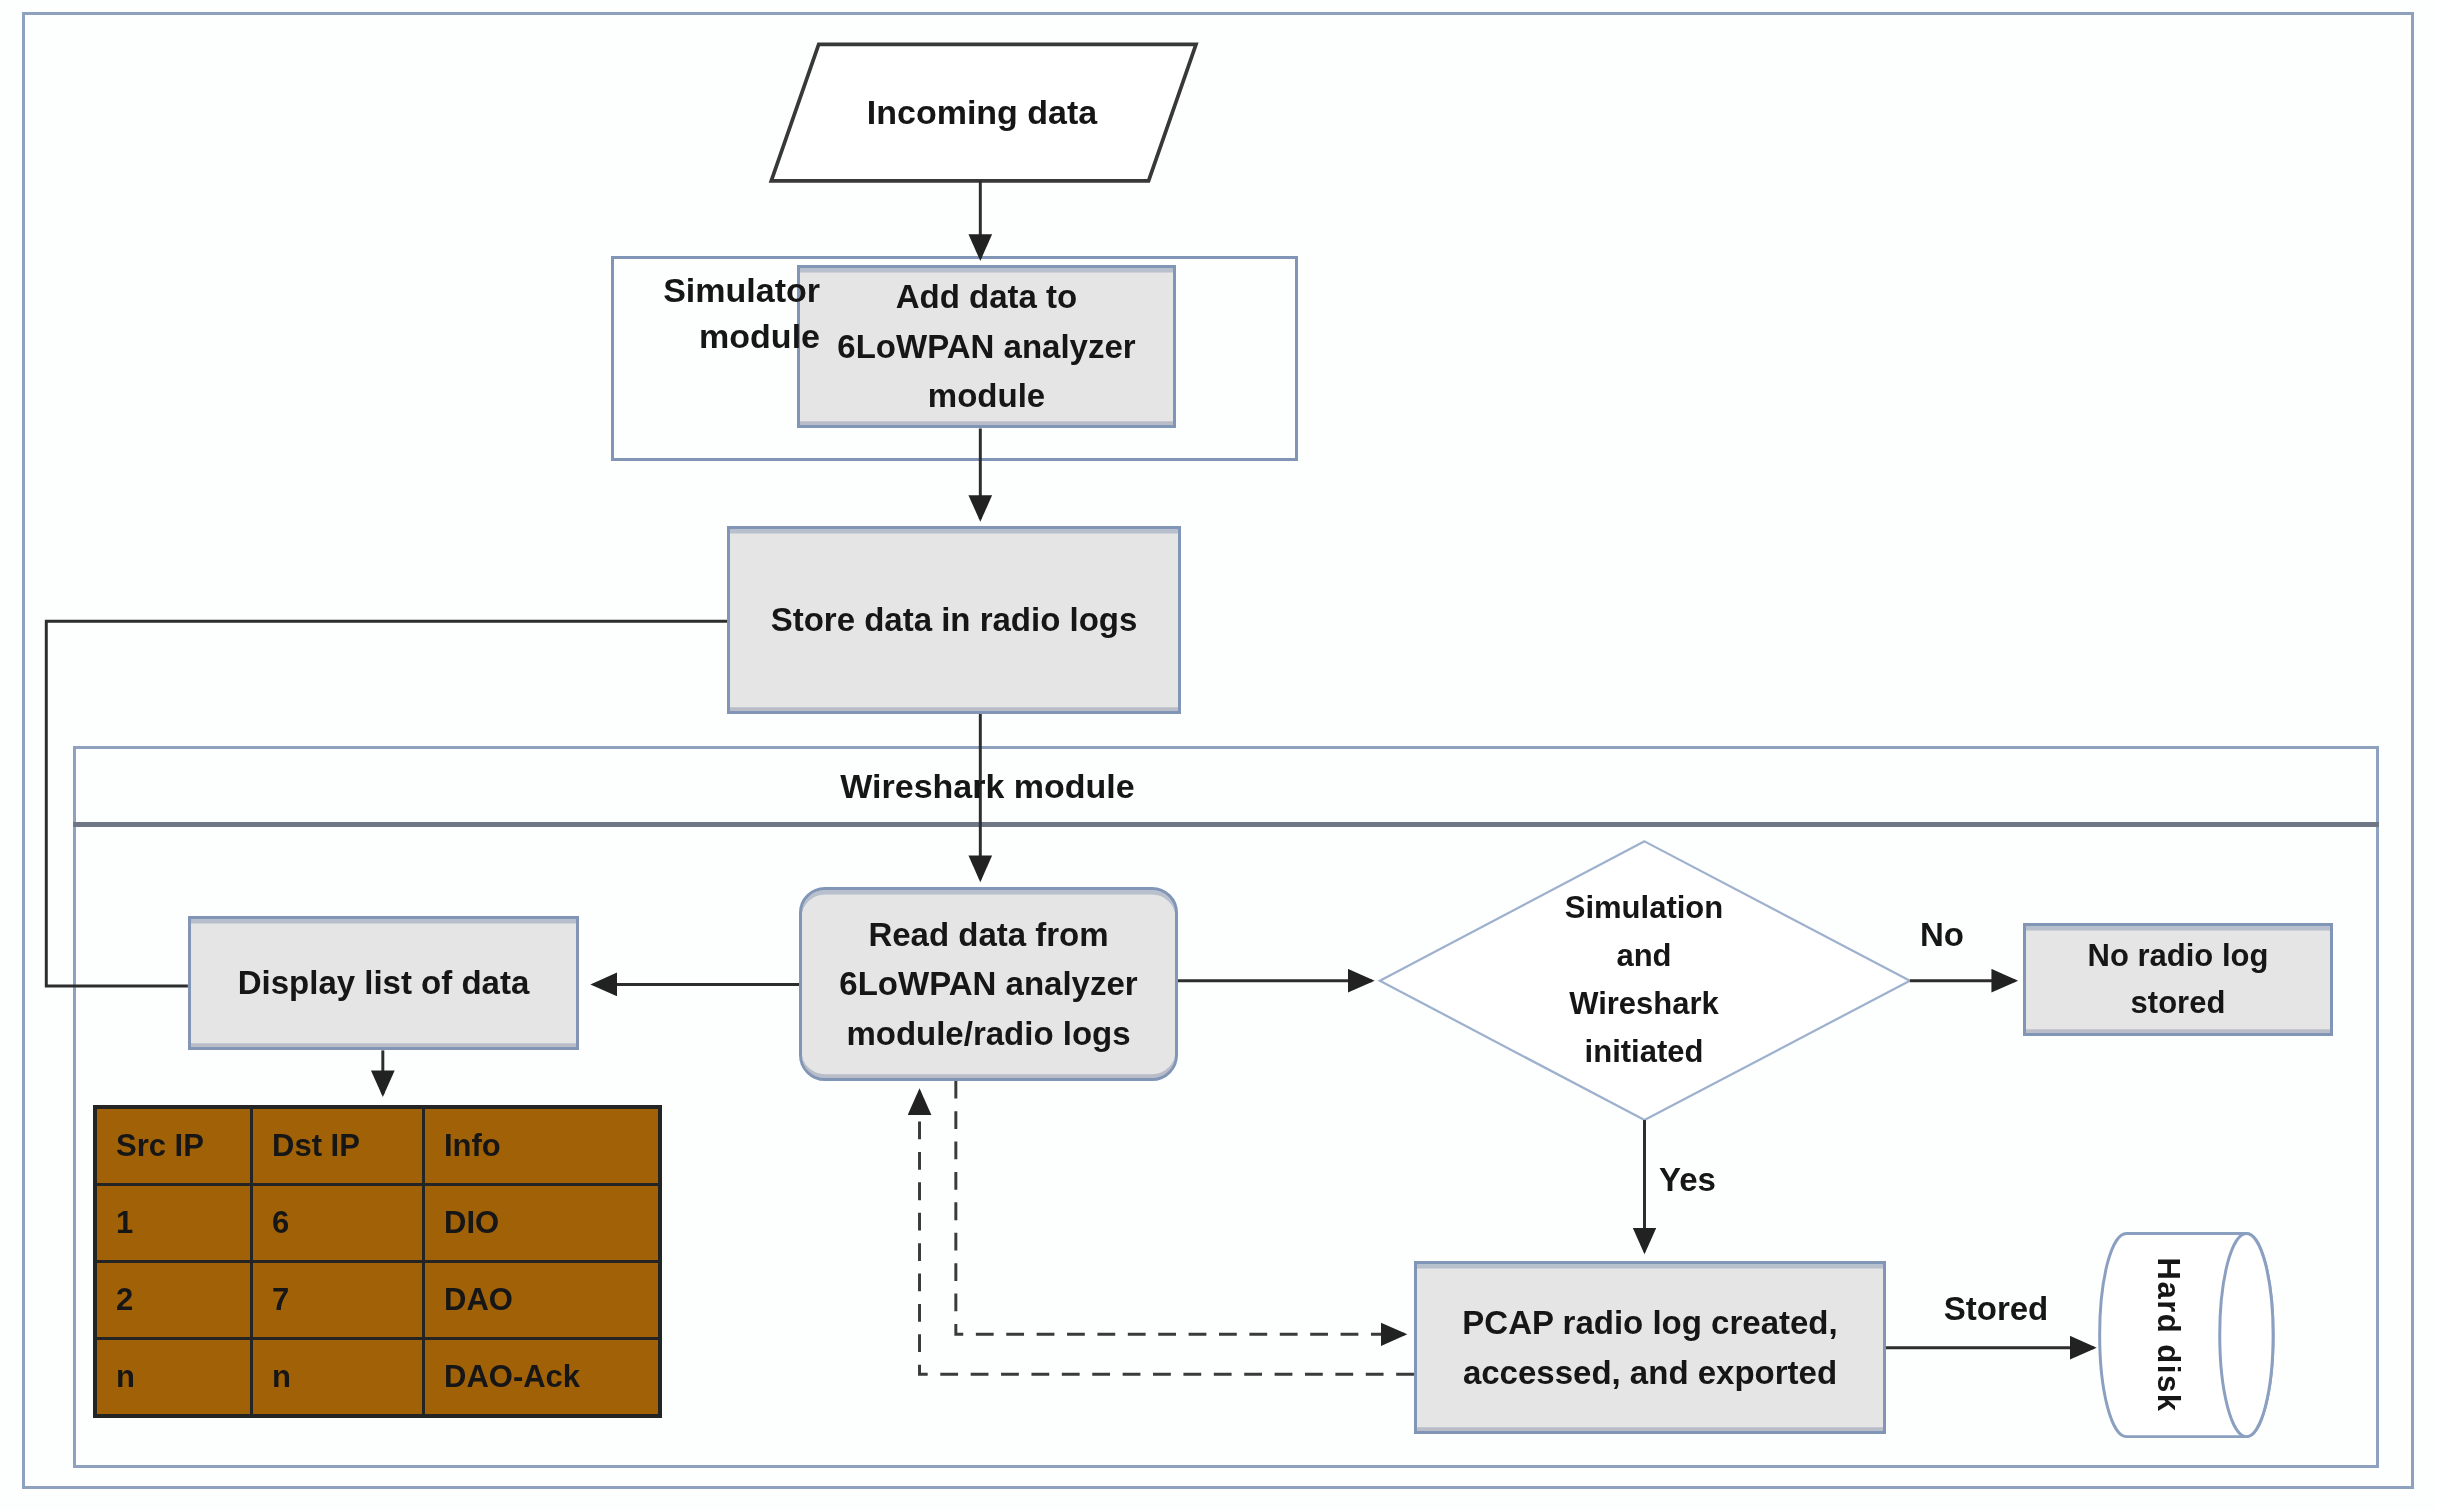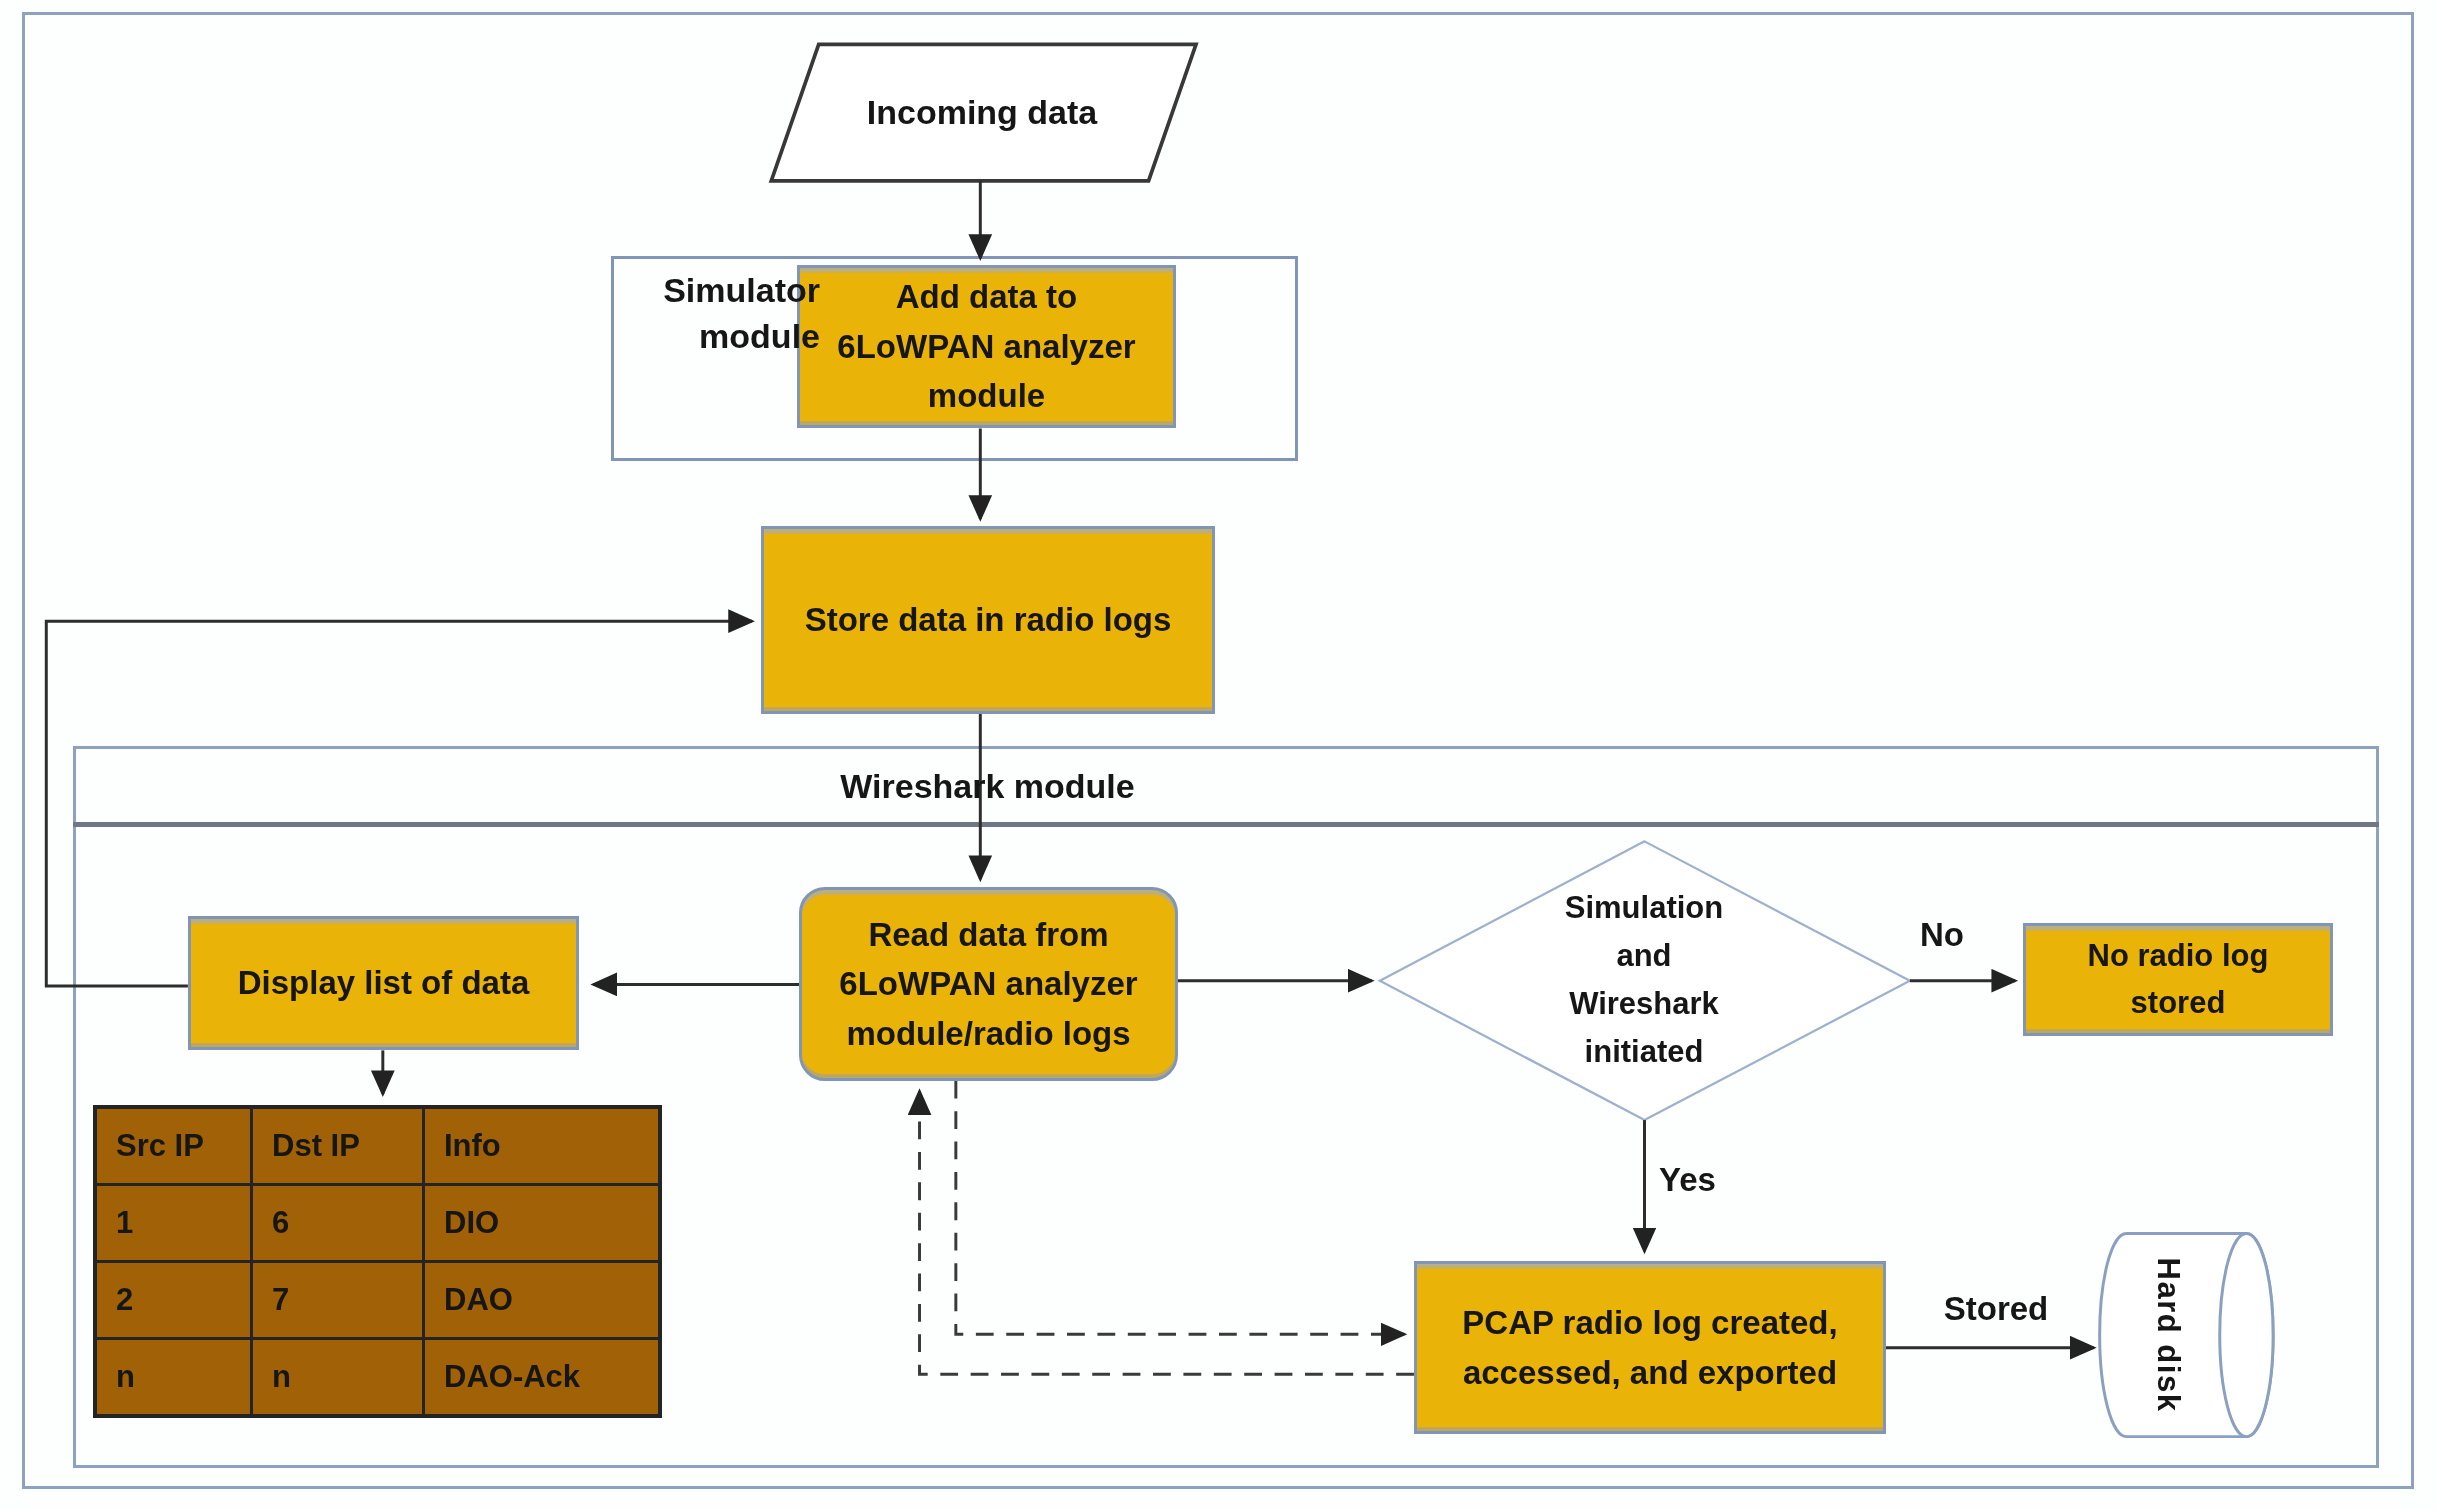--- a/index.html
+++ b/index.html
@@ -12,28 +12,28 @@
   .band-line{left:73px;top:822px;width:2306px;height:5.2px;background:var(--band_line,#6f7787);z-index:1;}
   .sim-container{left:611px;top:256px;width:687px;height:205px;border:3px solid var(--box_border,#8195b7);z-index:1;}
   
   svg.layer{position:absolute;left:0;top:0;width:2438px;height:1510px;z-index:2;}
   .conn{stroke:var(--arrow,#2d2d2d);stroke-width:4;fill:none;}
   .conn-dashed{stroke:#3a3a3a;stroke-width:4;fill:none;stroke-dasharray:24 17;}
   .shape-black{stroke:#383838;stroke-width:5;fill:#ffffff;}
   .shape-blue{stroke:#9db0cd;stroke-width:3;fill:#ffffff;}
   .shape-cyl{stroke:#8ba0c0;stroke-width:4;fill:#ffffff;}
   
-  .node{border:3px solid var(--box_border,#8195b7);background:#eab308;z-index:3;
+  .node{border:3px solid var(--box_border,#8195b7);background:#e5e5e5;z-index:3;
     display:flex;align-items:center;justify-content:center;
     box-shadow:inset 0 5.2px 0 -0.7px rgba(161,172,192,.65), inset 0 -4.4px 0 -0.7px rgba(148,156,174,.55);}
   .node.rounded{border-radius:26px;}
   .label{color:var(--text,#161616);font-weight:bold;white-space:pre-line;text-align:center;
     font-size:33px;line-height:1.5;z-index:4;}
   .add-box{left:797px;top:265px;width:379px;height:163px;}
-  .store-box{left:761px;top:526px;width:454px;height:188px;}
+  .store-box{left:727px;top:526px;width:454px;height:188px;}
   .display-box{left:188px;top:916px;width:391px;height:134px;}
   .read-box{left:799px;top:887px;width:379px;height:194px;}
   .no-box{left:2023px;top:923px;width:310px;height:113px;}
   .pcap-box{left:1414px;top:1261px;width:472px;height:173px;}
   .incoming-label{left:819px;top:87px;width:326px;font-size:34px;}
   .sim-label{left:627px;top:268px;width:193px;text-align:right;font-size:34px;line-height:1.35;}
   .wireshark-title{left:765px;top:761px;width:445px;font-size:34px;}
   .diamond-label{left:1533px;top:884px;width:222px;font-size:31px;line-height:1.55;}
   .hd-label{left:2065px;top:1313px;width:208px;height:44px;transform:rotate(90deg);font-size:31px;letter-spacing:1.5px;}
   .edge-label{z-index:4;color:#161616;font-weight:bold;font-size:33px;}

